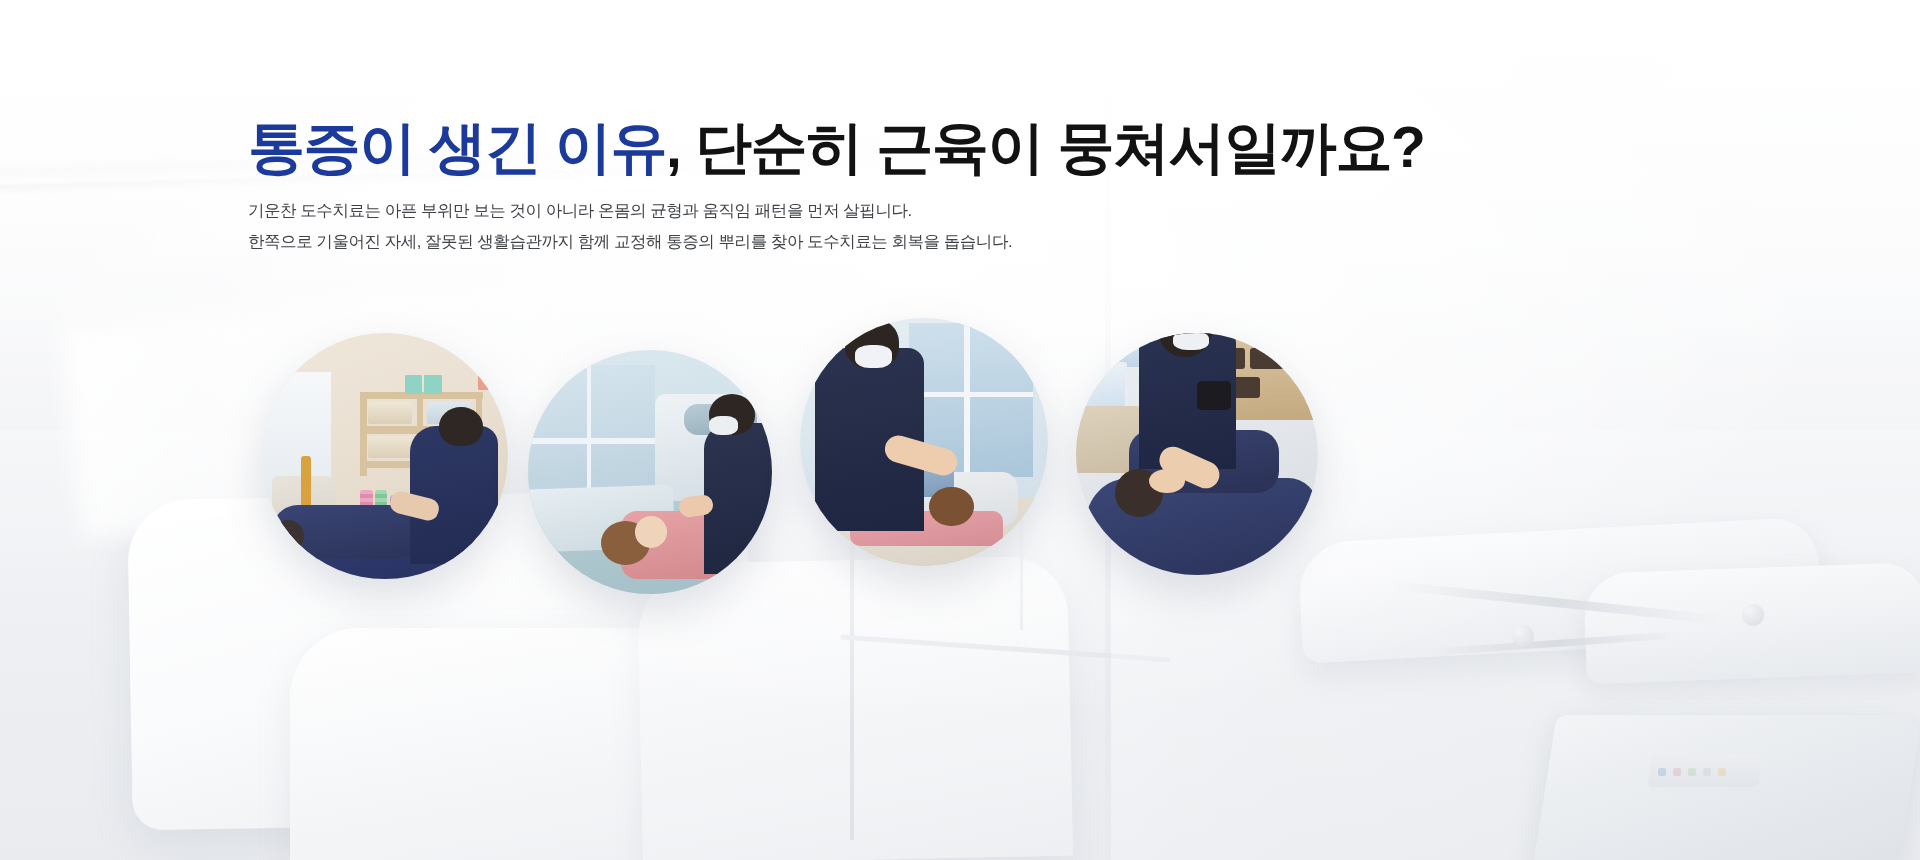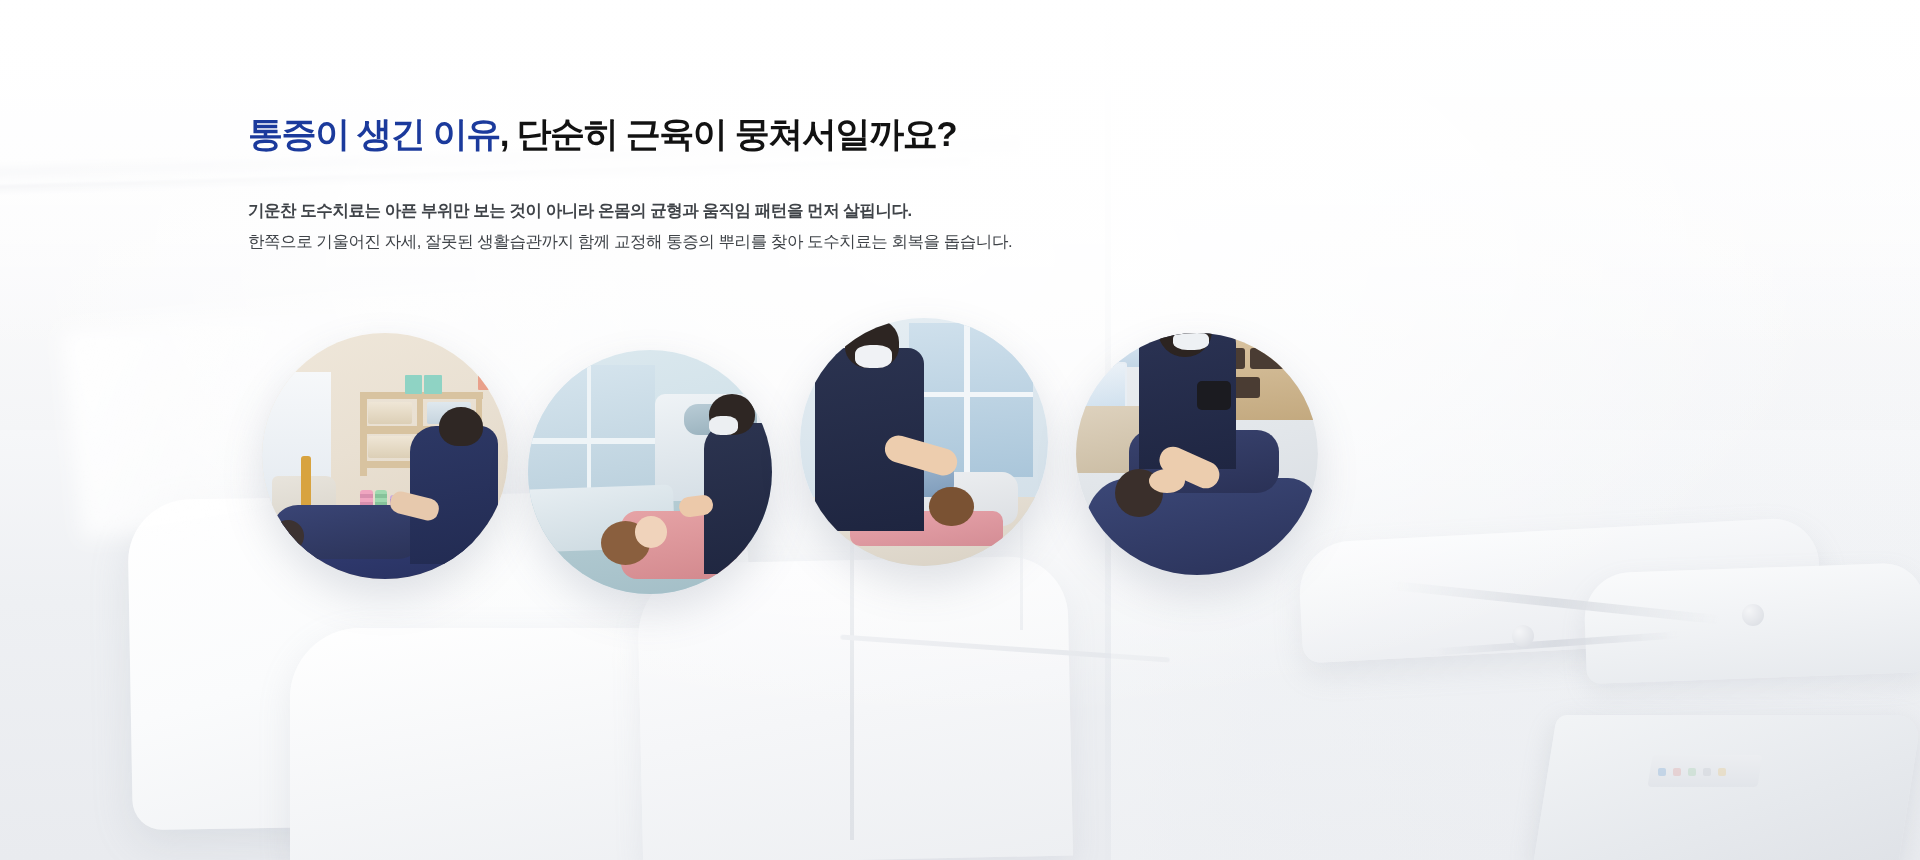--- a/index.html
+++ b/index.html
@@ -128,32 +128,32 @@
     background:
       radial-gradient(ellipse 1250px 620px at 48% 30%, rgba(255,255,255,.92) 0%, rgba(255,255,255,.55) 45%, rgba(255,255,255,0) 75%),
       linear-gradient(180deg, rgba(255,255,255,.96) 0%, rgba(255,255,255,.55) 22%, rgba(255,255,255,0) 42%);
   }
 
   
   .text-wrap { position:absolute; left:248px; top:0; width:1400px; z-index:5; }
 
   #headline {
     position:absolute; top:112px; left:0;
-    font-size:35px; font-weight:bold; letter-spacing:-1.4px;
+    font-size:57px; font-weight:bold; letter-spacing:-1.4px;
     white-space:nowrap; line-height:1.25;
   }
   #headline .hl-accent { color:#1b3a9c; }
   #headline .hl-rest   { color:#121212; }
 
   .sub-line {
     position:absolute; left:0;
     font-size:16.5px; color:#3f4348; letter-spacing:-.45px;
     white-space:nowrap; font-weight:400;
   }
-  #sub1 { top:200px;font-weight:bold; }
+  #sub1 { top:200px; }
   #sub2 { top:231px; }
 
   
   .circles { position:absolute; left:0; top:0; width:1920px; height:860px; z-index:4; }
   .circle {
     position:absolute; border-radius:50%; overflow:hidden;
     box-shadow:0 18px 42px rgba(90,100,120,.18);
   }
   .ph { position:absolute; inset:0; }
 

